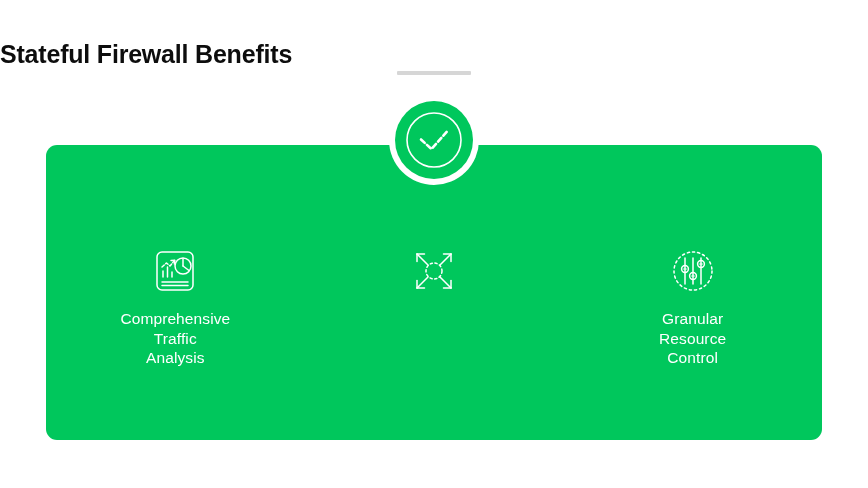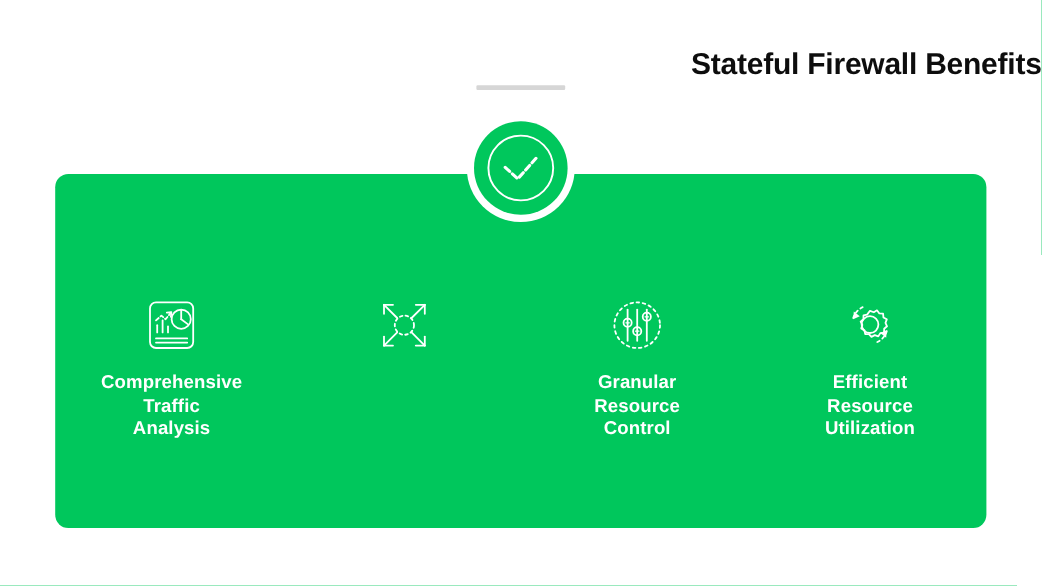--- a/index.html
+++ b/index.html
@@ -19,21 +19,21 @@
     position: absolute;
     inset: 0;
   }
 
   
   .title {
     position: absolute;
     left: 0;
     top: 38px;
     width: 868px;
-    text-align: right;
+    text-align: left;
     font-size: 25px;
     font-weight: bold;
     color: #0d0d0d;
     letter-spacing: -0.2px;
     line-height: 32px;
   }
 
   .title-divider {
     position: absolute;
     left: 397px;
@@ -98,21 +98,20 @@
     height: 140px;
     display: flex;
     align-items: flex-start;
     justify-content: space-around;
   }
   .col {
     width: 180px;
     display: flex;
     flex-direction: column;
     align-items: center;
-    font-weight: bold;
   }
   .col-icon {
     width: 56px;
     height: 52px;
     display: flex;
     align-items: center;
     justify-content: center;
     margin-bottom: 12px;
   }
   .col-label {
@@ -205,36 +204,15 @@
             <path d="M24.6 29 L27.4 29" stroke-width="1.1"></path>
             <path d="M32.6 17 L35.4 17" stroke-width="1.1"></path>
           </g>
         </svg>
       </div>
       <div class="col-label">Granular
 Resource
 Control</div>
     </div>
 
-    <div class="col">
-      <div class="col-icon">
-        <svg viewBox="0 0 52 48" width="52" height="48">
-          <g fill="none" stroke="#ffffff" stroke-width="1.5" stroke-linecap="round" stroke-linejoin="round">
-            <path d="M26 10
-                     L29.2 11.2 L31.8 9.6 L33.8 12.2 L36.9 12.4 L37.2 15.6 L40 17.1
-                     L38.9 20.1 L40.2 22.9 L37.8 25 L37.7 28.1 L34.6 28.6 L32.9 31.3
-                     L30 30.3 L27.2 31.7 L25.1 29.4 L22 29.4 L21.4 26.3 L18.7 24.7
-                     L19.6 21.8 L18.2 19 L20.5 16.9 L20.6 13.8 L23.6 13.2 Z" transform="translate(0,2)"></path>
-            <circle cx="26" cy="23.5" r="7"></circle>
-            <path d="M12 18 A15 15 0 0 1 21 8.5" stroke-dasharray="2.2 2.8"></path>
-            <path d="M40 29 A15 15 0 0 1 31 38.5" stroke-dasharray="2.2 2.8"></path>
-            <path d="M12.5 12.5 L12 19 L17.5 16.5 Z" fill="#ffffff" stroke="none"></path>
-            <path d="M39.5 34.5 L40 28 L34.5 30.5 Z" fill="#ffffff" stroke="none"></path>
-          </g>
-        </svg>
-      </div>
-      <div class="col-label">Efficient
-Resource
-Utilization</div>
-    </div>
 
   </div>
 </div>
 
 </body></html>

